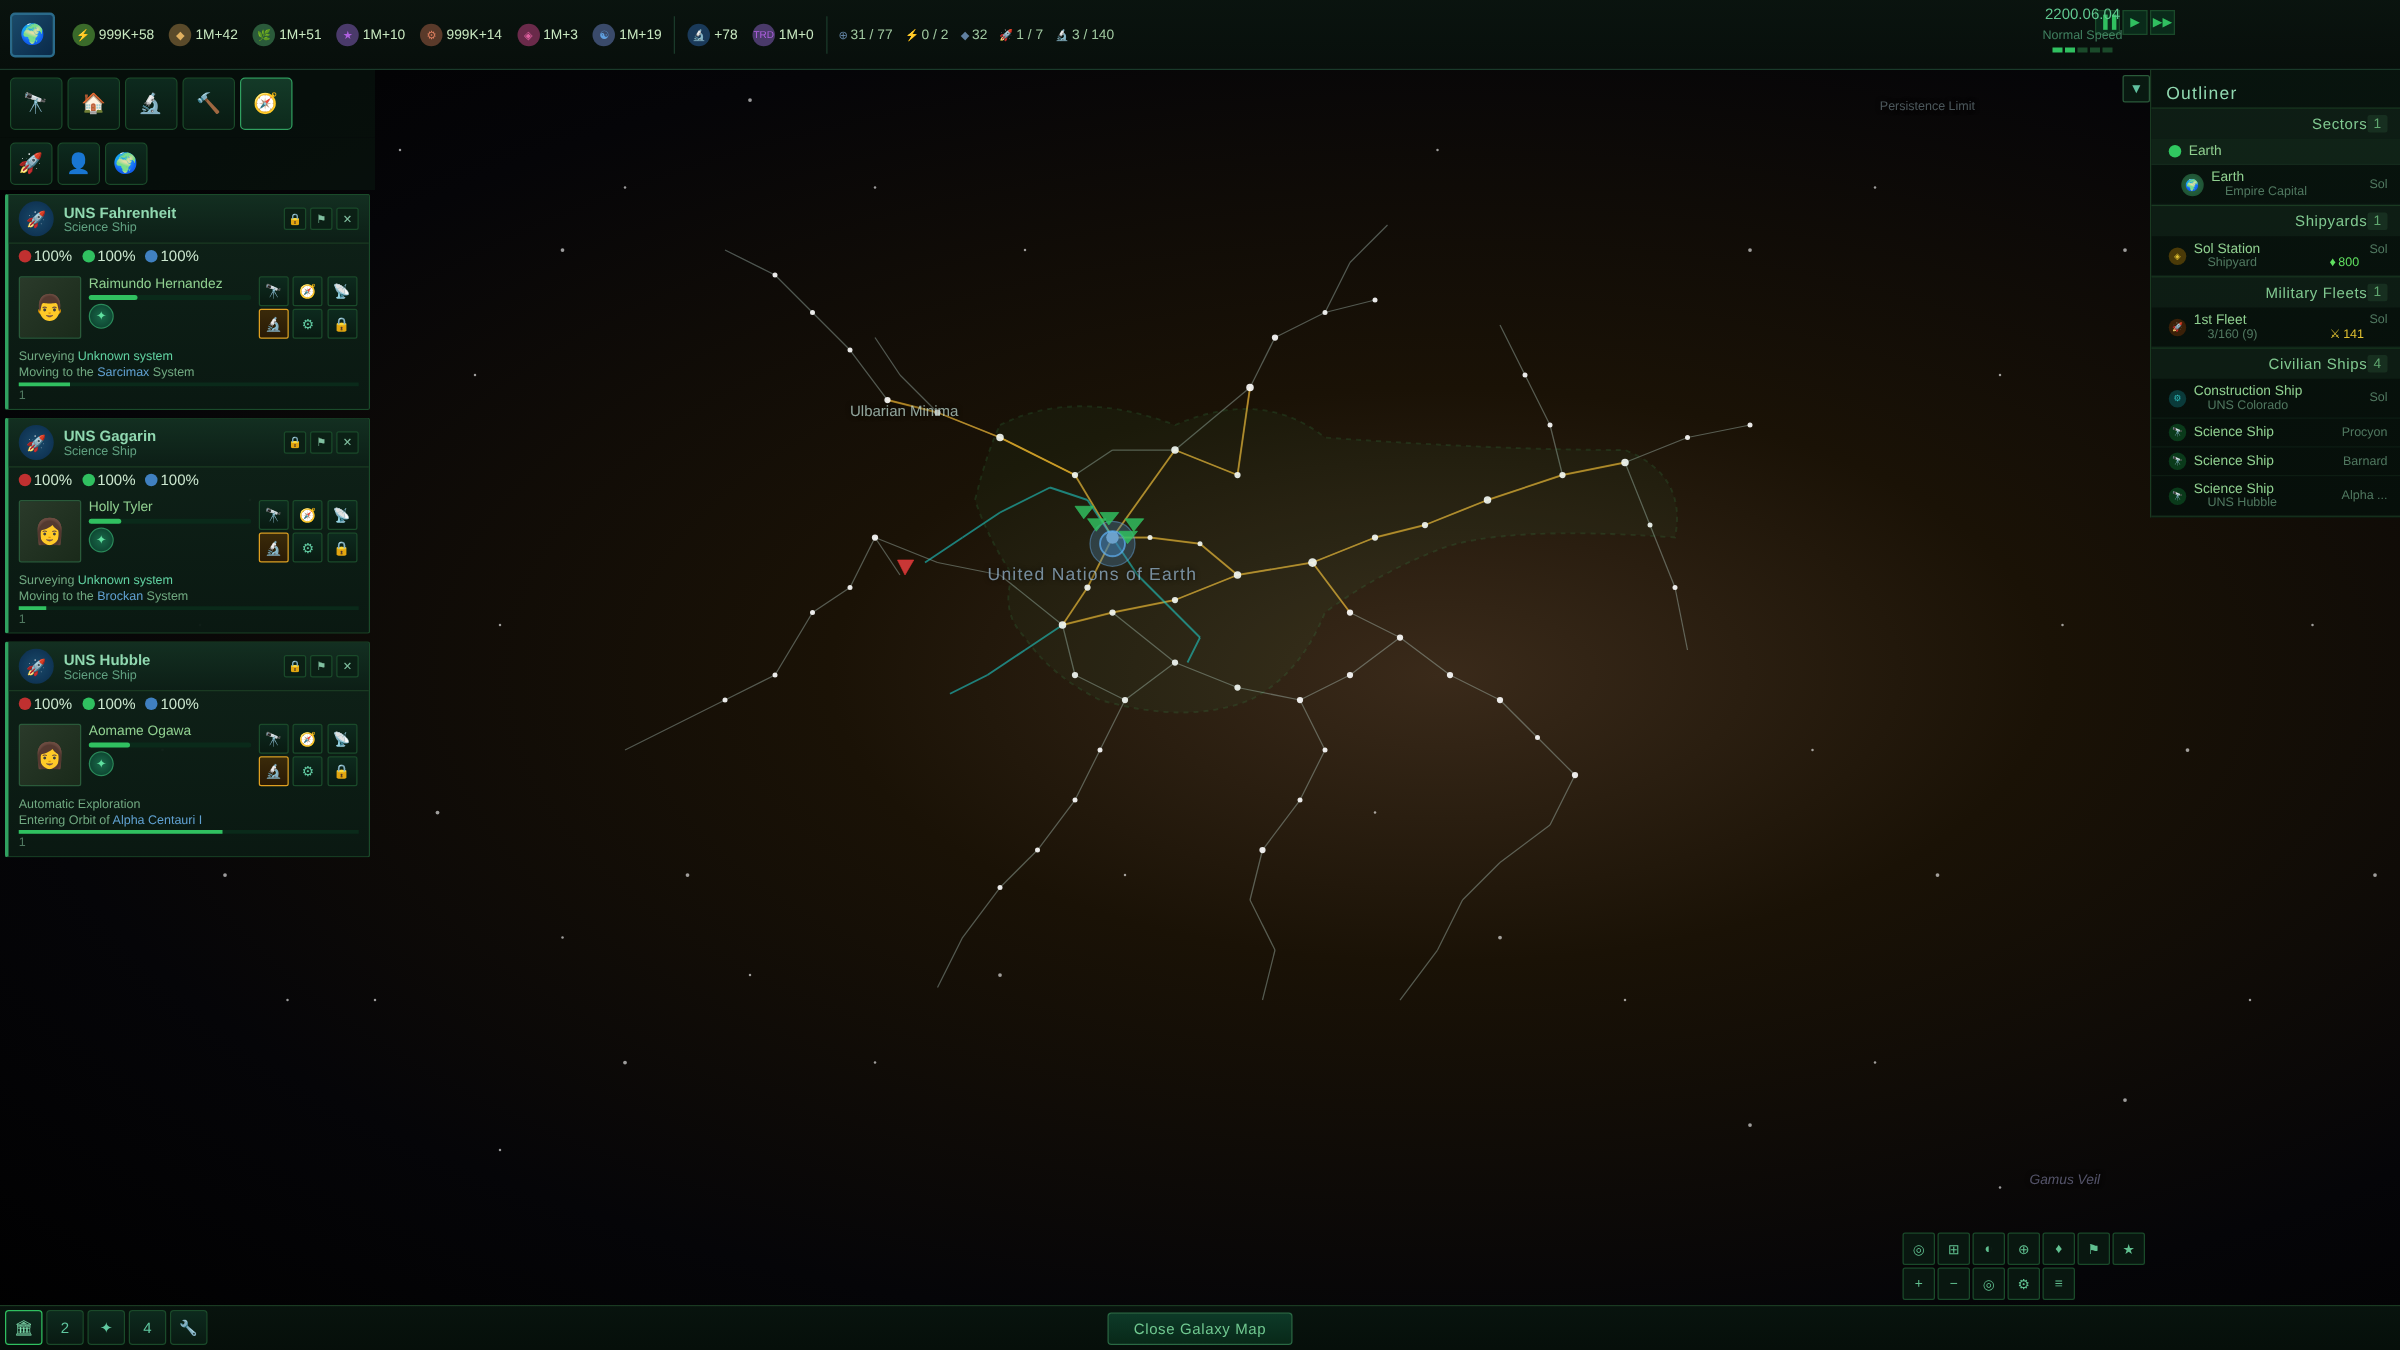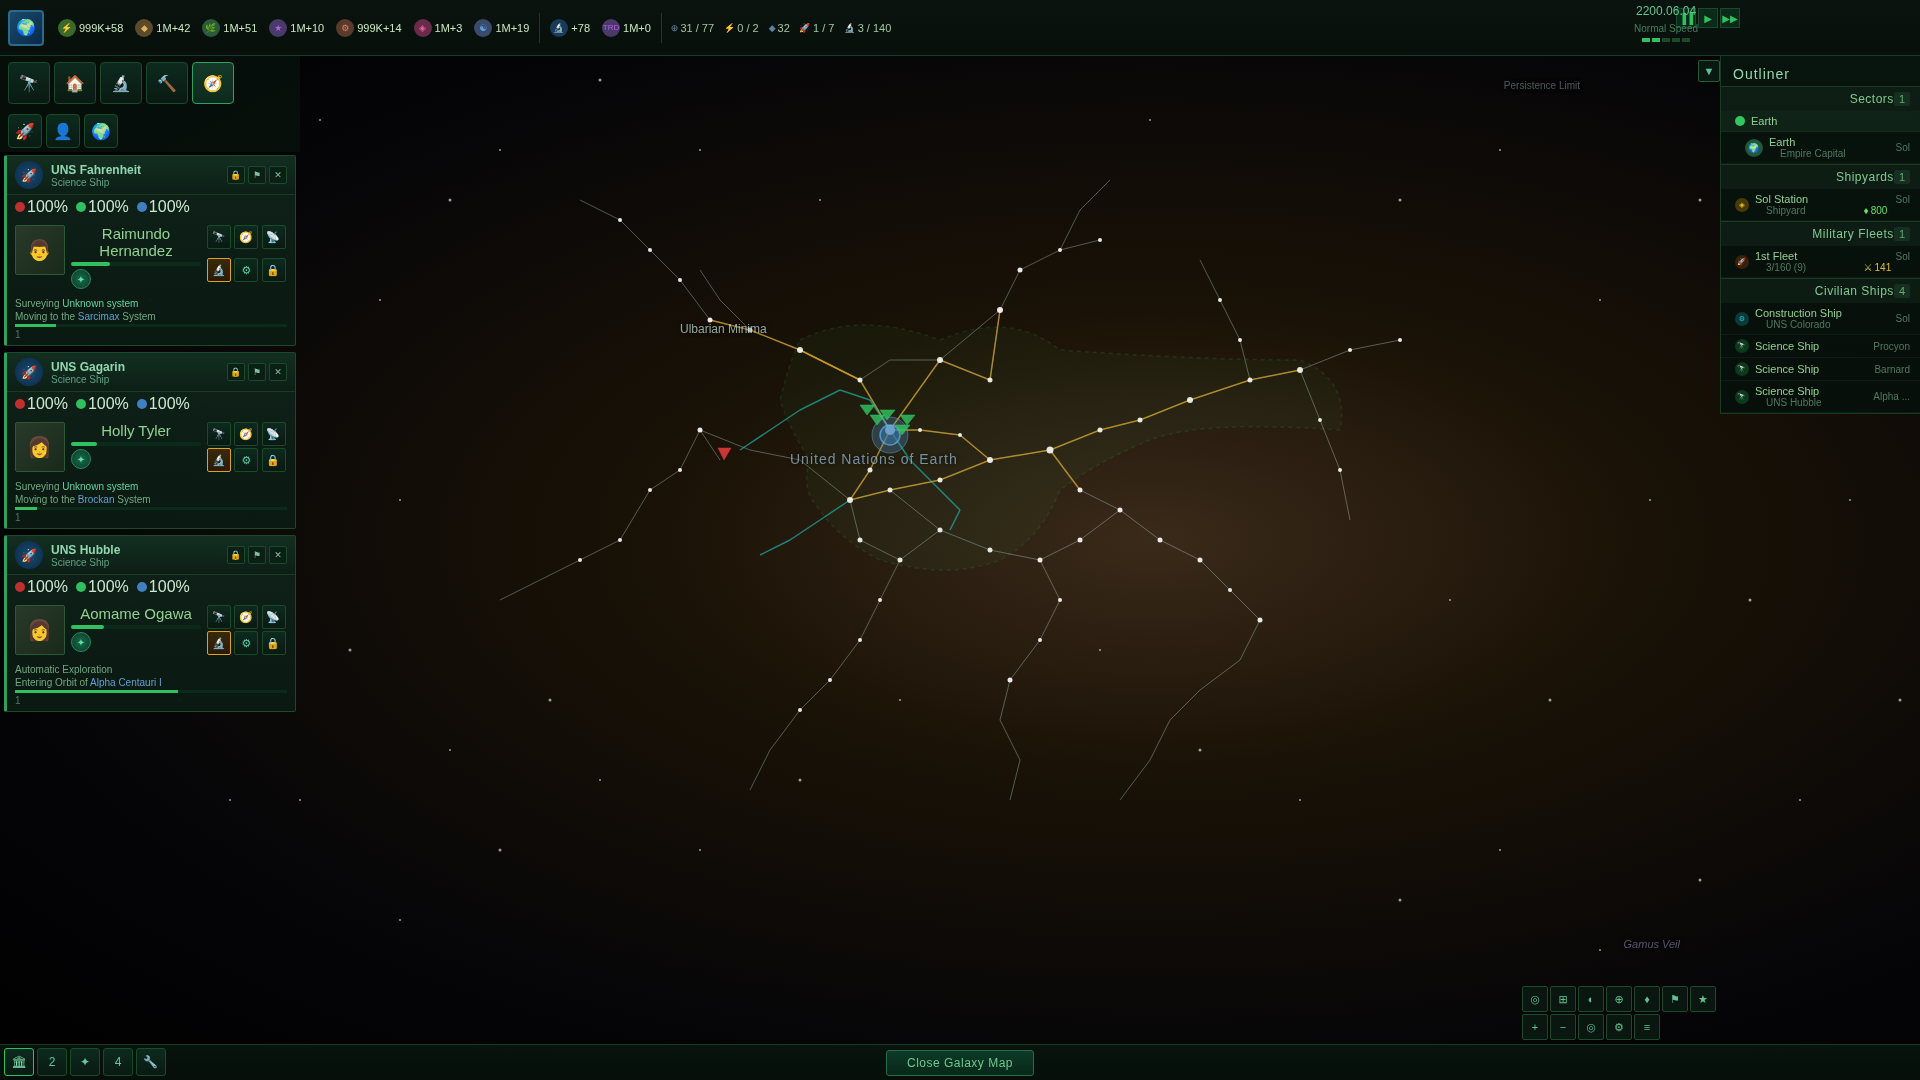--- a/index.html
+++ b/index.html
@@ -190,21 +190,21 @@
       color: #80c0a0;
       cursor: pointer;
       display: flex; align-items: center; justify-content: center;
     }
 
     .ship-stats {
       display: flex;
       align-items: center;
       padding: 3px 8px;
       gap: 8px;
-      font-size: 16px;
+      font-size: 12px;
     }
 
     .stat-item {
       display: flex;
       align-items: center;
       gap: 2px;
     }
 
     .stat-icon {
       width: 10px; height: 10px;
@@ -229,24 +229,23 @@
       overflow: hidden;
       display: flex; align-items: center; justify-content: center;
       font-size: 20px;
     }
 
     .avatar-info {
       flex: 1;
     }
 
     .leader-name {
-      font-size: 15px;
+      font-size: 11px;
       color: #90d090;
       margin-bottom: 3px;
-      text-align: center;
     }
 
     .xp-bar {
       height: 4px;
       background: #0a2a1a;
       border-radius: 2px;
       margin-bottom: 3px;
     }
 
     .xp-fill {

